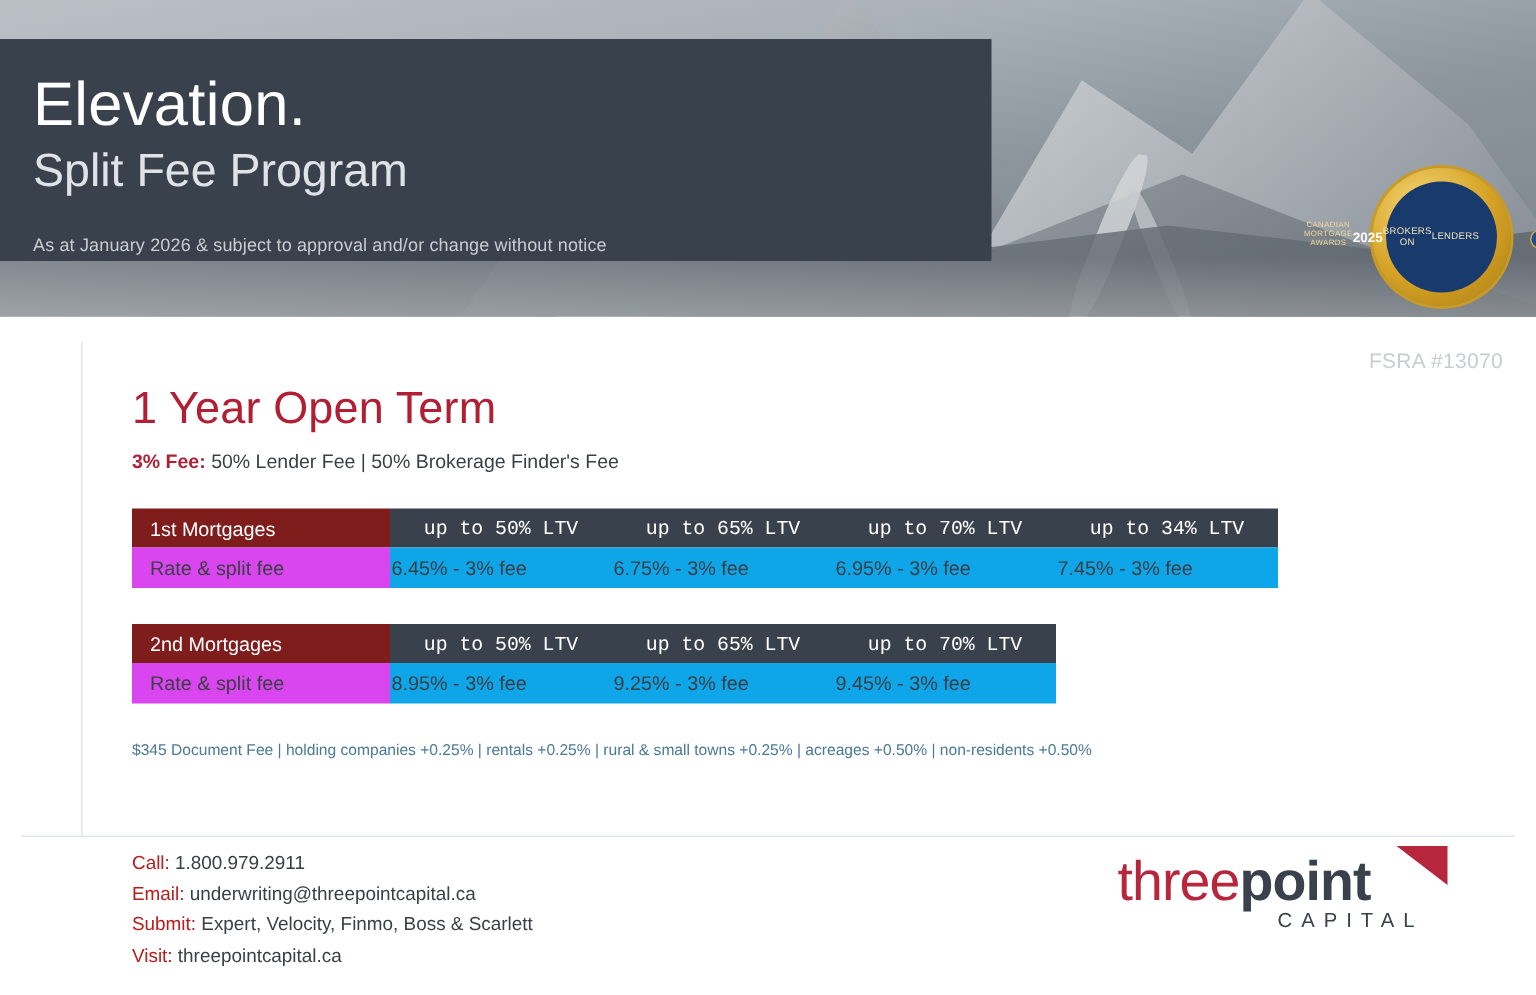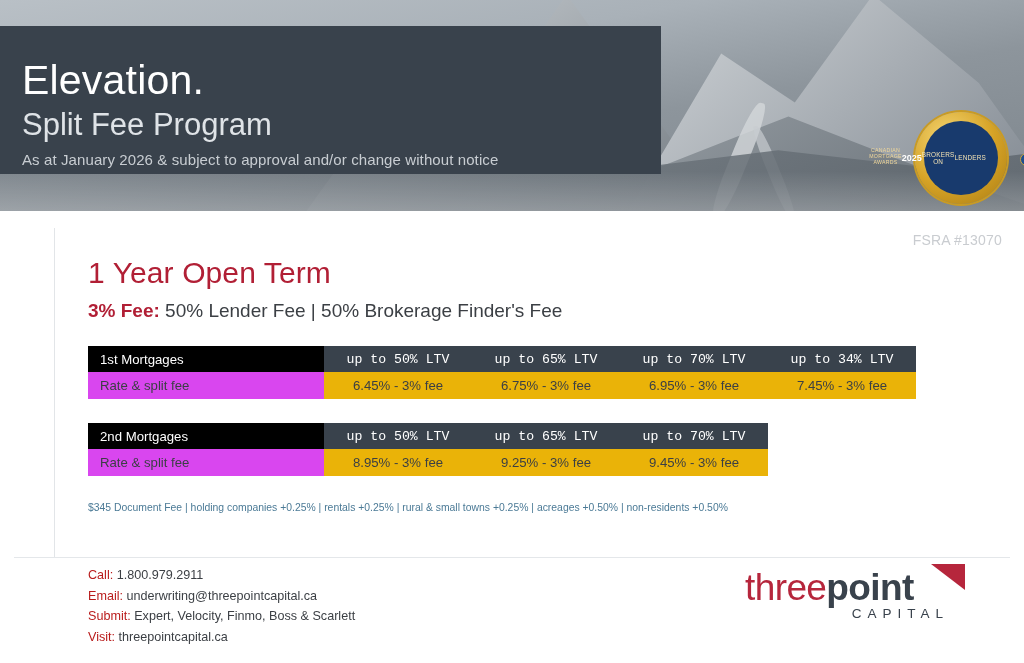--- a/index.html
+++ b/index.html
@@ -84,40 +84,40 @@
     position: absolute; left:0; bottom:0; width:1024px; height:40px;
     background: linear-gradient(to bottom, rgba(255,255,255,0), rgba(255,255,255,0.25));
   }
 
   
   .title-panel {
     position: absolute;
     left: 0; top: 26px;
     width: 661px; height: 148px;
     background: #39424c;
-    padding: 31px 0 0 22px;
+    padding: 20px 0 0 22px;
   }
   .title-main {
     color: #ffffff;
     font-size: 41px;
     line-height: 46px;
     font-weight: normal;
     letter-spacing: .2px;
   }
   .title-sub {
     color: #dfe3e7;
     font-size: 31px;
     line-height: 40px;
     font-weight: normal;
     margin-top: 2px;
   }
   .title-note {
     color: #c8cdd2;
-    font-size: 15px;
-    margin-top: 6px;
+    font-size: 12px;
+    margin-top: 22px;
     letter-spacing: .1px;
   }
 
   
   .badge {
     position: absolute;
     left: 915px; top: 112px;
     width: 92px; height: 92px;
   }
   .badge-ring {
@@ -176,50 +176,50 @@
   .content { position: absolute; left: 88px; top: 256px; width: 900px; }
 
   .h1 {
     color: #b11f35;
     font-size: 30px;
     font-weight: normal;
     letter-spacing: .1px;
   }
   .feeline {
     margin-top: 10px;
-    font-size: 19px;
+    font-size: 13px;
     color: #3b3f44;
   }
   .feeline b { color: #b11f35; font-weight: bold; }
 
   
   .tbl { margin-top: 24px; border-collapse: collapse; }
   .tbl td { height: 26px; font-size: 13.2px; }
   .tbl .hdr-red {
-    background: #000000;
+    background: #7f1d1d;
     color: #ffffff;
     padding-left: 12px;
-    width: 236px;
+    width: 172px;
   }
   .tbl .hdr-dark {
     background: #39424c;
     color: #ffffff;
     text-align: center;
     width: 148px;
     font-family: Liberation Mono, monospace;
   }
   .tbl .row-label {
     background: #d946ef;
     color: #3b3f44;
     padding-left: 12px;
   }
   .tbl .row-val {
-    background: #eab308;
+    background: #0ea5e9;
     color: #3b3f44;
-    text-align: center;
+    text-align: left;
   }
   .tbl tr.body-row td { height: 27px; }
 
   .footnote {
     margin-top: 26px;
     font-size: 10.4px;
     color: #4b7a96;
   }
 
   

